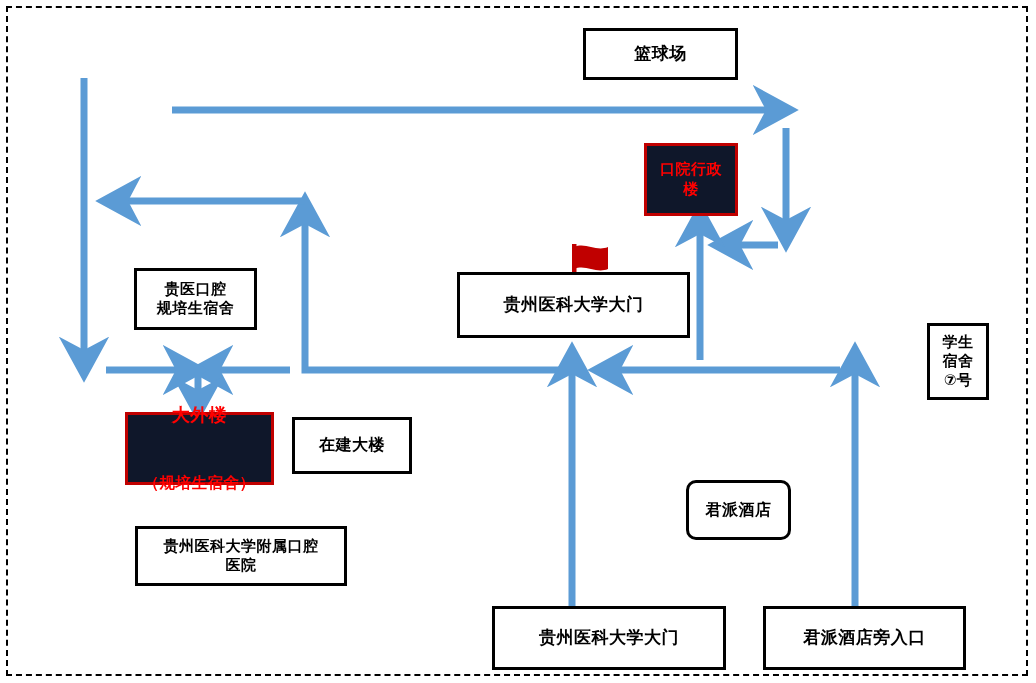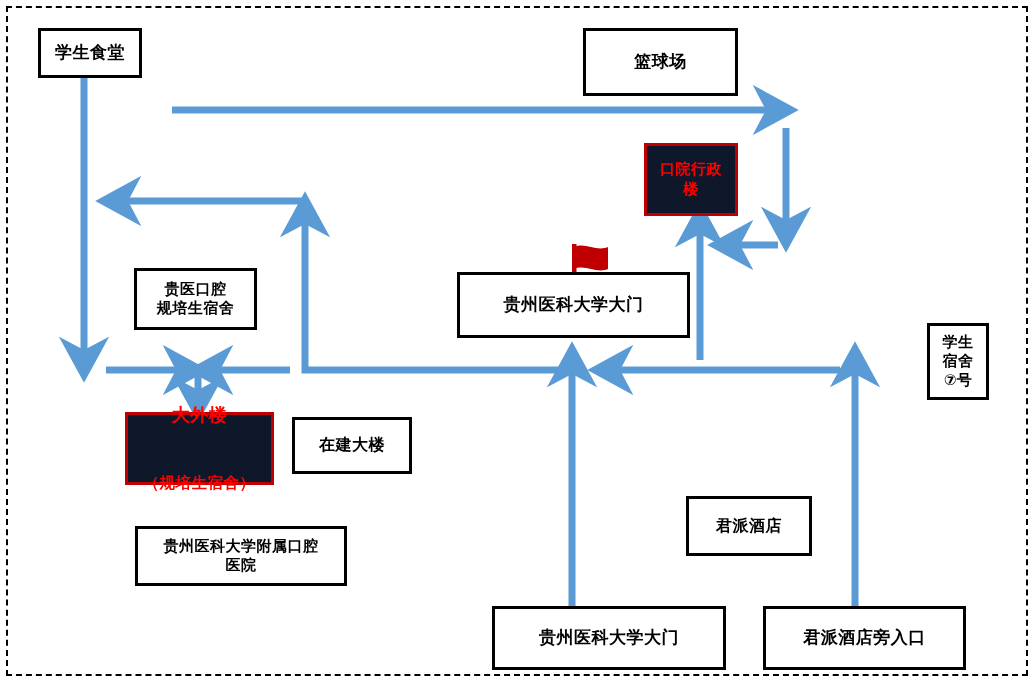--- a/index.html
+++ b/index.html
@@ -118,25 +118,22 @@
 
       <path d="M198,372 L198,392" marker-end="url(#ah-d)"></path>
     </g>
   </svg>
 
   <svg class="flag" style="left:562px; top:240px;" width="62" height="62" viewBox="0 0 62 62" xmlns="http://www.w3.org/2000/svg">
     <rect x="10" y="4" width="4.5" height="50" fill="#C00000"></rect>
     <path d="M12,7 C24,2 34,12 46,7 L46,29 C34,34 24,24 12,29 Z" fill="#C00000"></path>
   </svg>
 
-  <div class="node" style="left:38px; top:28px; width:104px; height:50px; font-size:17px;">
-    <span>学生食堂</span>
-  </div>
 
-  <div class="node" style="left:583px; top:28px; width:155px; height:68px; font-size:17px;">
+  <div class="node" style="left:583px; top:28px; width:155px; height:52px; font-size:17px;">
     <span>篮球场</span>
   </div>
 
   <div class="node highlight" style="left:644px; top:143px; width:94px; height:73px; font-size:15px;">
     <span>口院行政
 楼</span>
   </div>
 
   <div class="node" style="left:134px; top:268px; width:123px; height:62px; font-size:15px;">
     <span>贵医口腔
@@ -160,21 +157,21 @@
 
   <div class="node" style="left:292px; top:417px; width:120px; height:57px; font-size:16px;">
     <span>在建大楼</span>
   </div>
 
   <div class="node" style="left:135px; top:526px; width:212px; height:60px; font-size:15px;">
     <span>贵州医科大学附属口腔
 医院</span>
   </div>
 
-  <div class="node" style="left:686px; top:496px; width:126px; height:60px; font-size:16px;">
+  <div class="node" style="left:686px; top:480px; width:105px; height:60px; font-size:16px;border-radius:10px;">
     <span>君派酒店</span>
   </div>
 
   <div class="node" style="left:456px; top:606px; width:234px; height:64px; font-size:17px;margin-left:36px;">
     <span>贵州医科大学大门</span>
   </div>
 
   <div class="node" style="left:763px; top:606px; width:203px; height:64px; font-size:17px;">
     <span>君派酒店旁入口</span>
   </div>

